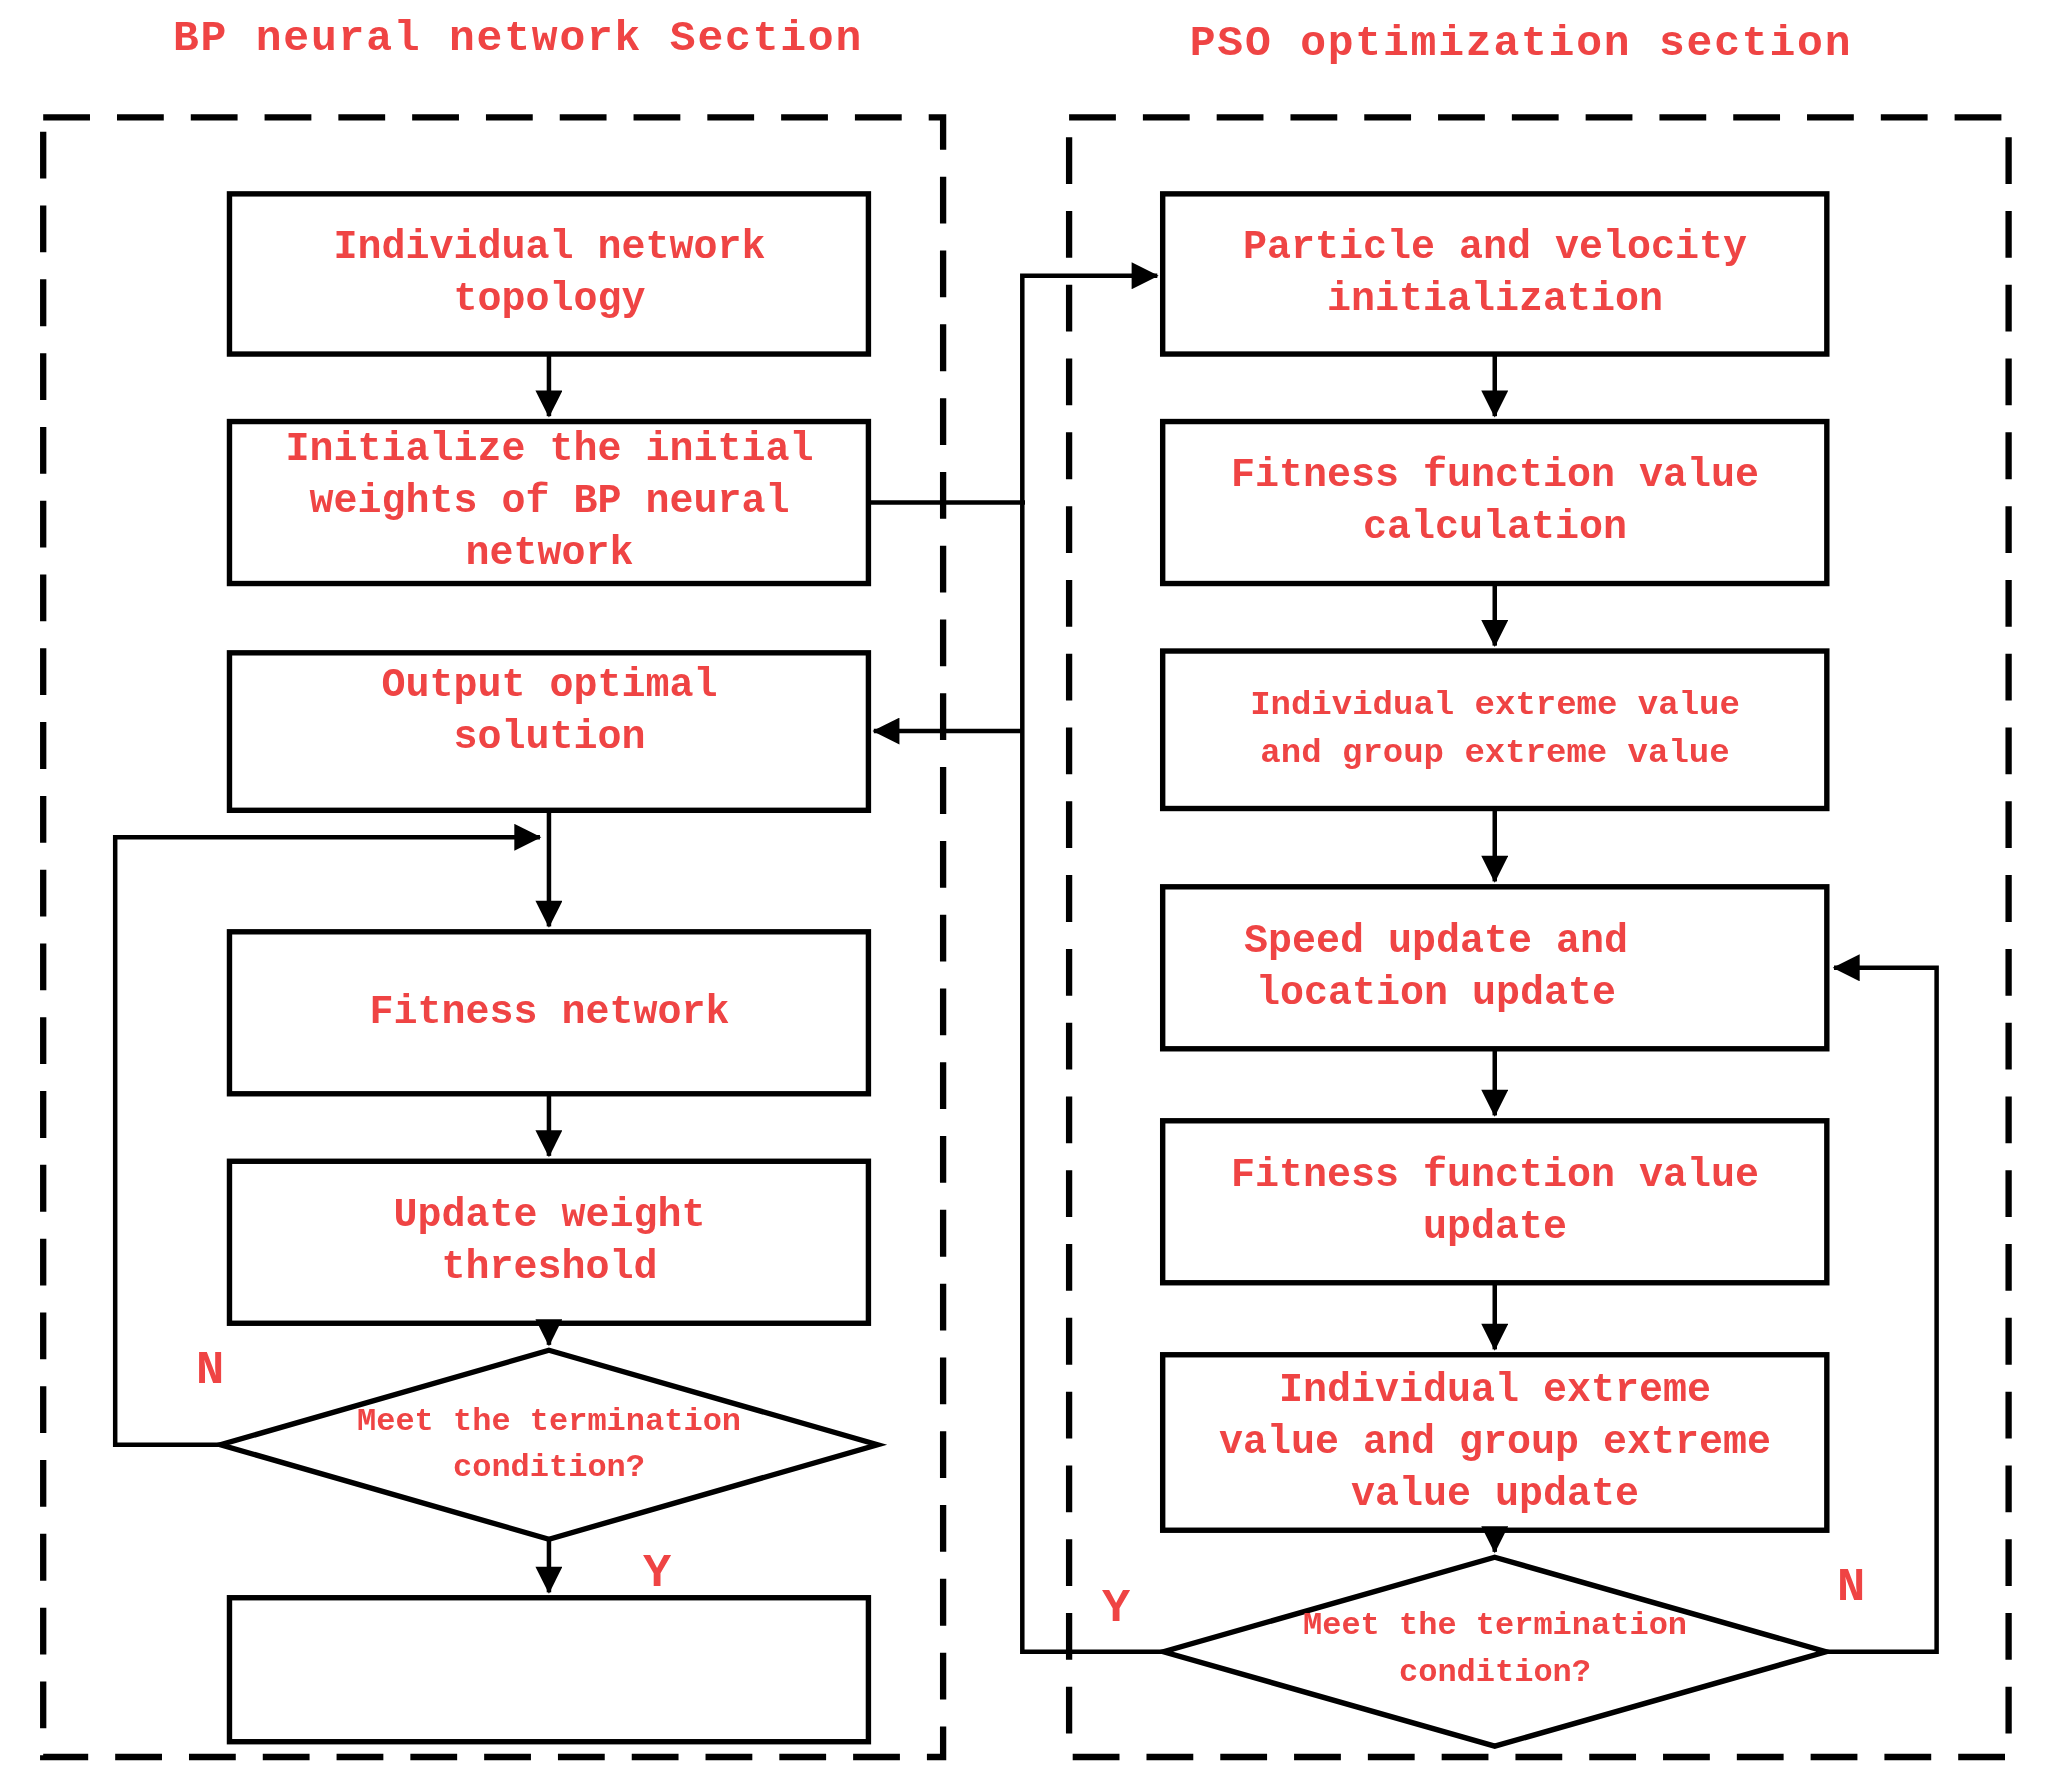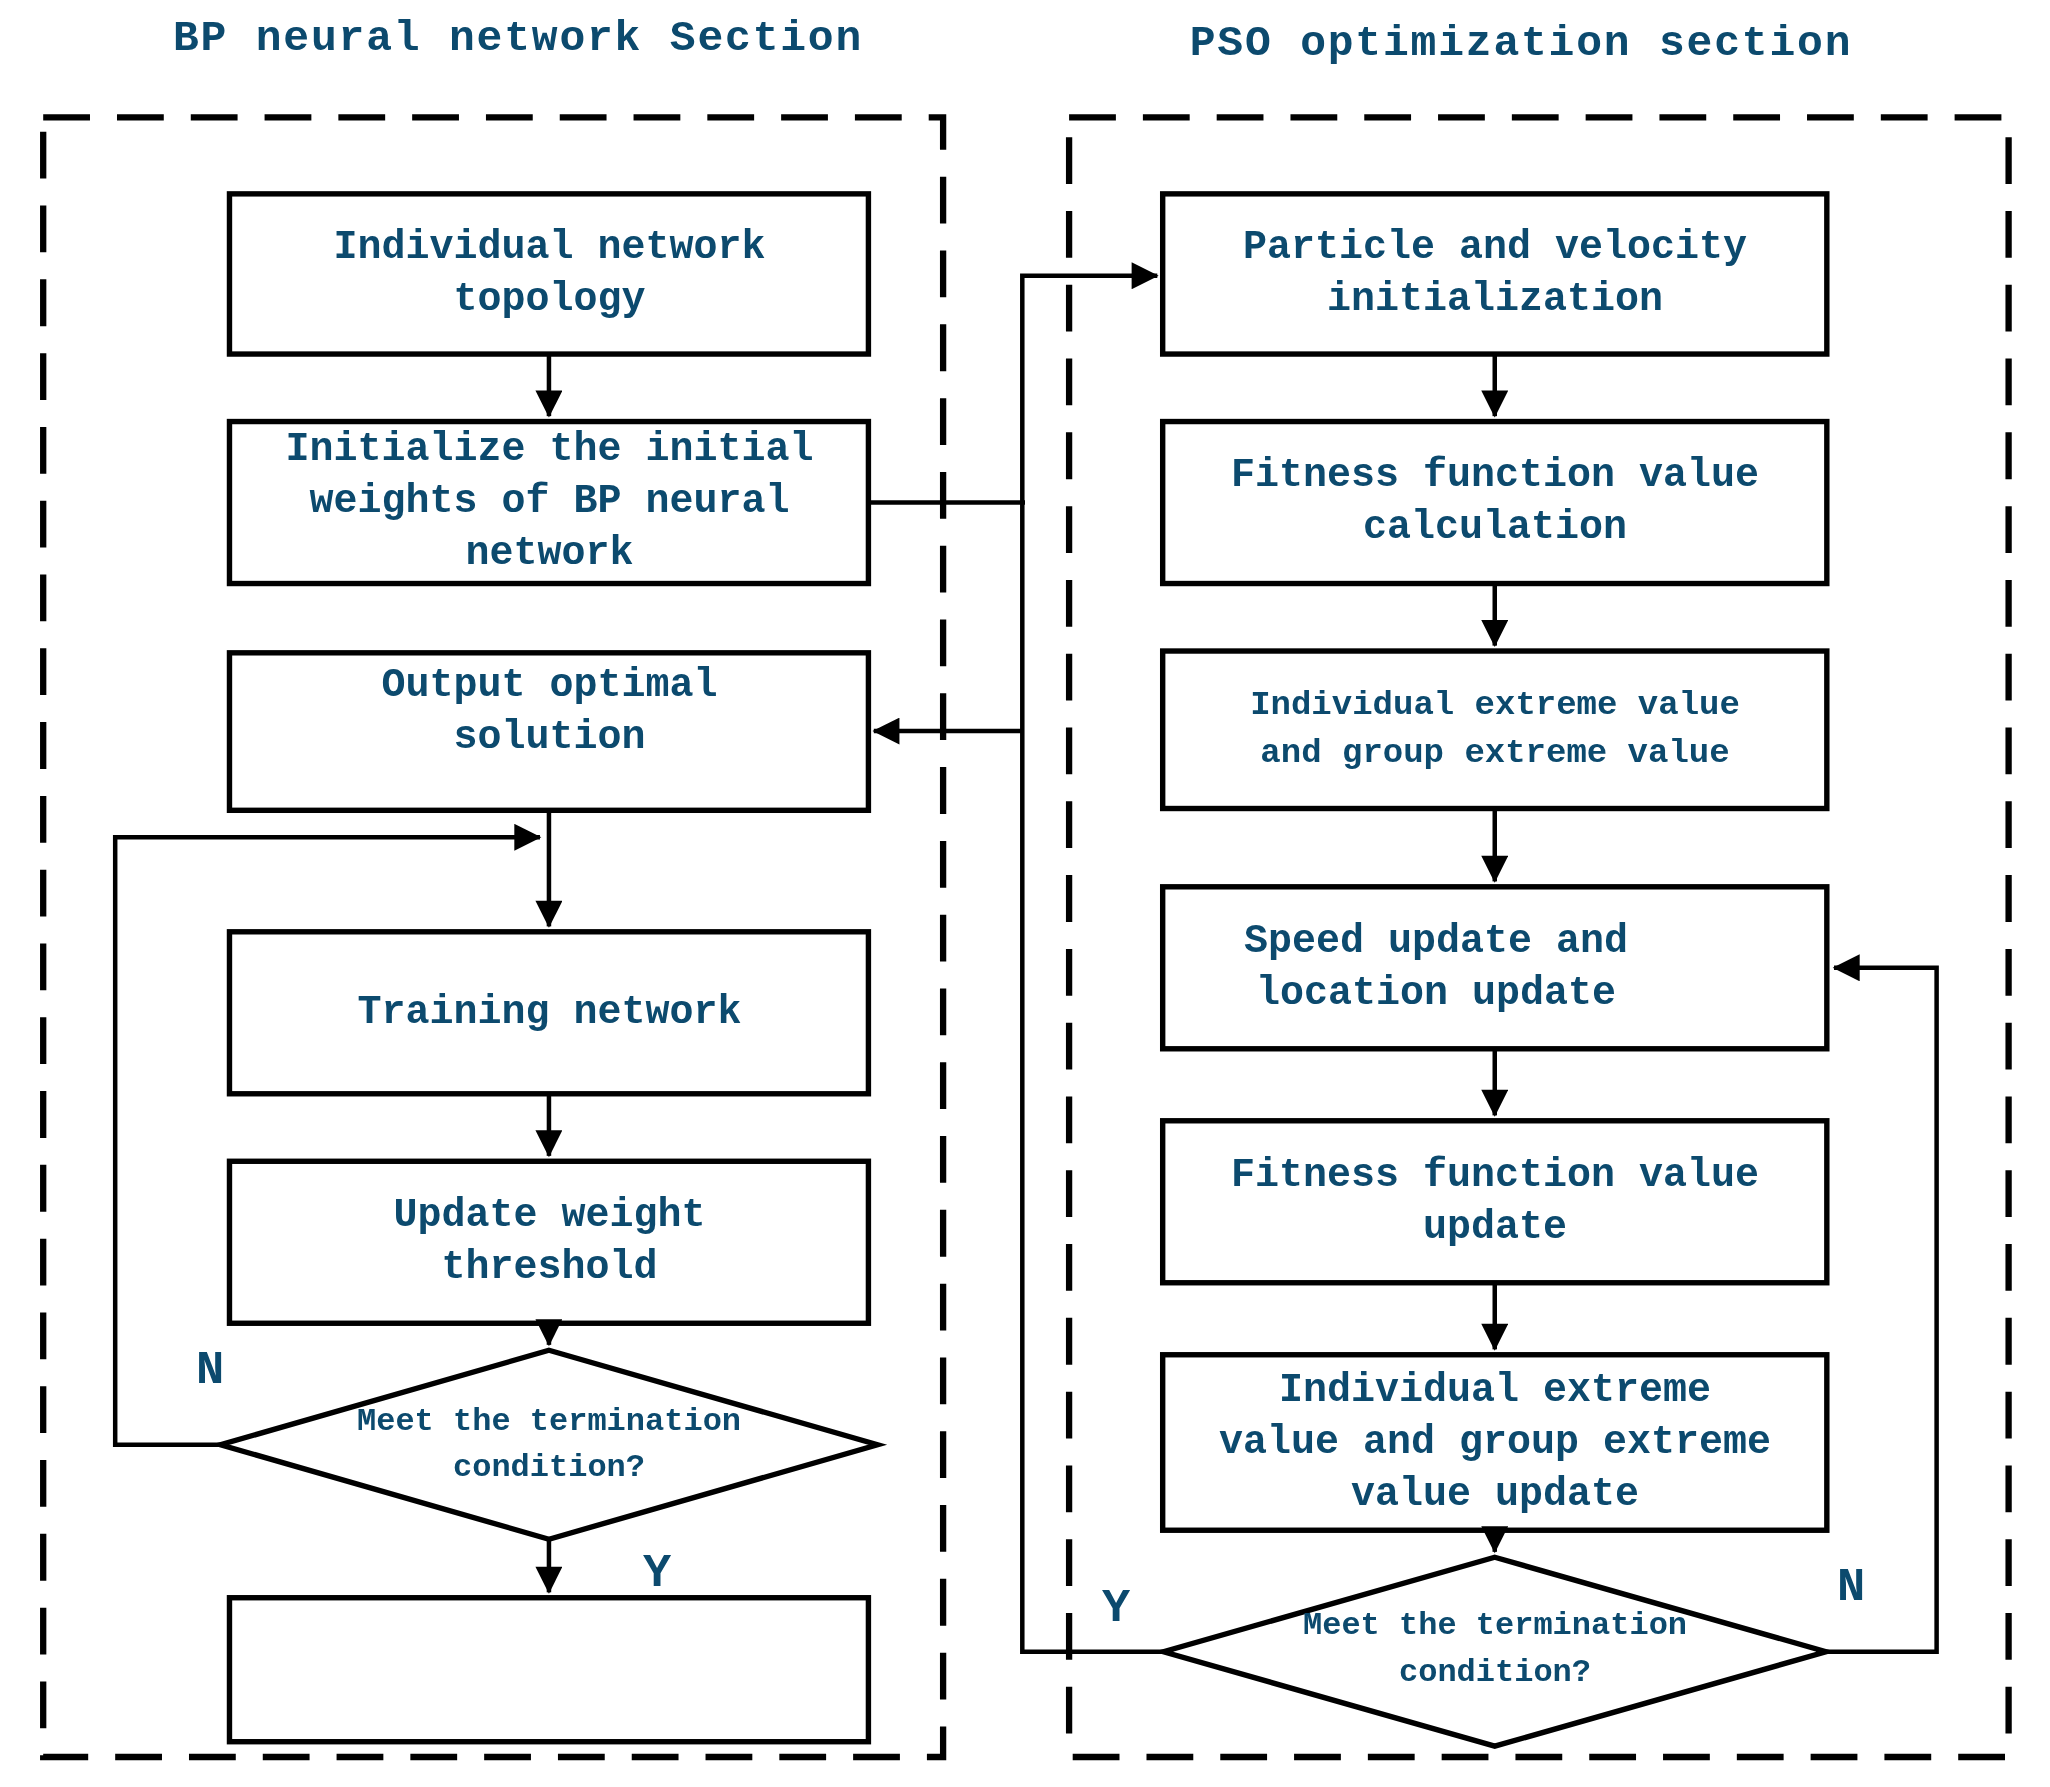--- a/index.html
+++ b/index.html
@@ -11,21 +11,21 @@
     color:#000000;
     overflow:hidden;
   }
   #flow-svg{position:absolute;left:0;top:0;}
   .lbl{
     position:absolute;
     display:flex;align-items:center;justify-content:center;
     text-align:center;
     white-space:pre-line;
     font-weight:700;
-    color:#0c4a6e;
+    color:#ef4444;
   }
   .section-title{font-size:43px;letter-spacing:1.8px;}
   .box-label{font-size:40px;line-height:1.3;}
   .box-label-small{font-size:34px;line-height:1.4;}
   .diamond-label{font-size:32px;line-height:1.45;}
   .branch-label{font-size:47px;}
 </style>
 </head>
 <body>
 
@@ -80,21 +80,21 @@
   <div class="lbl section-title" style="left:113px;top:4.5px;width:810px;height:68px;">BP neural network Section</div>
   <div class="lbl section-title" style="left:1116px;top:9px;width:810px;height:68px;">PSO optimization section</div>
 
   <div class="lbl box-label" style="left:230px;top:194px;width:639px;height:160px;">Individual network
 topology</div>
   <div class="lbl box-label" style="left:230px;top:421px;width:639px;height:162px;">Initialize the initial
 weights of BP neural
 network</div>
   <div class="lbl box-label" style="left:230px;top:633px;width:639px;height:158px;">Output optimal
 solution</div>
-  <div class="lbl box-label" style="left:230px;top:932px;width:639px;height:162px;">Training network</div>
+  <div class="lbl box-label" style="left:230px;top:932px;width:639px;height:162px;">Fitness network</div>
   <div class="lbl box-label" style="left:230px;top:1161px;width:639px;height:162px;">Update weight
 threshold</div>
   <div class="lbl diamond-label" style="left:297px;top:1357px;width:504px;height:176px;">Meet the termination
 condition?</div>
 
   <div class="lbl branch-label" style="left:165px;top:1343px;width:90px;height:54px;">N</div>
   <div class="lbl branch-label" style="left:612px;top:1546px;width:90px;height:54px;">Y</div>
 
   <div class="lbl box-label" style="left:1163px;top:194px;width:664px;height:160px;">Particle and velocity
 initialization</div>

